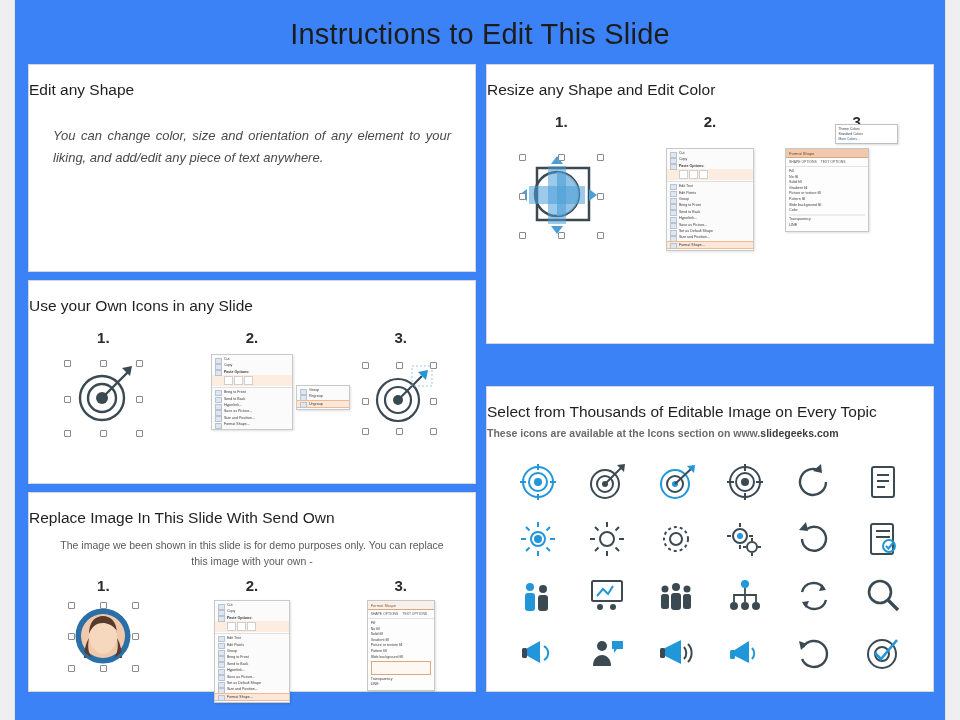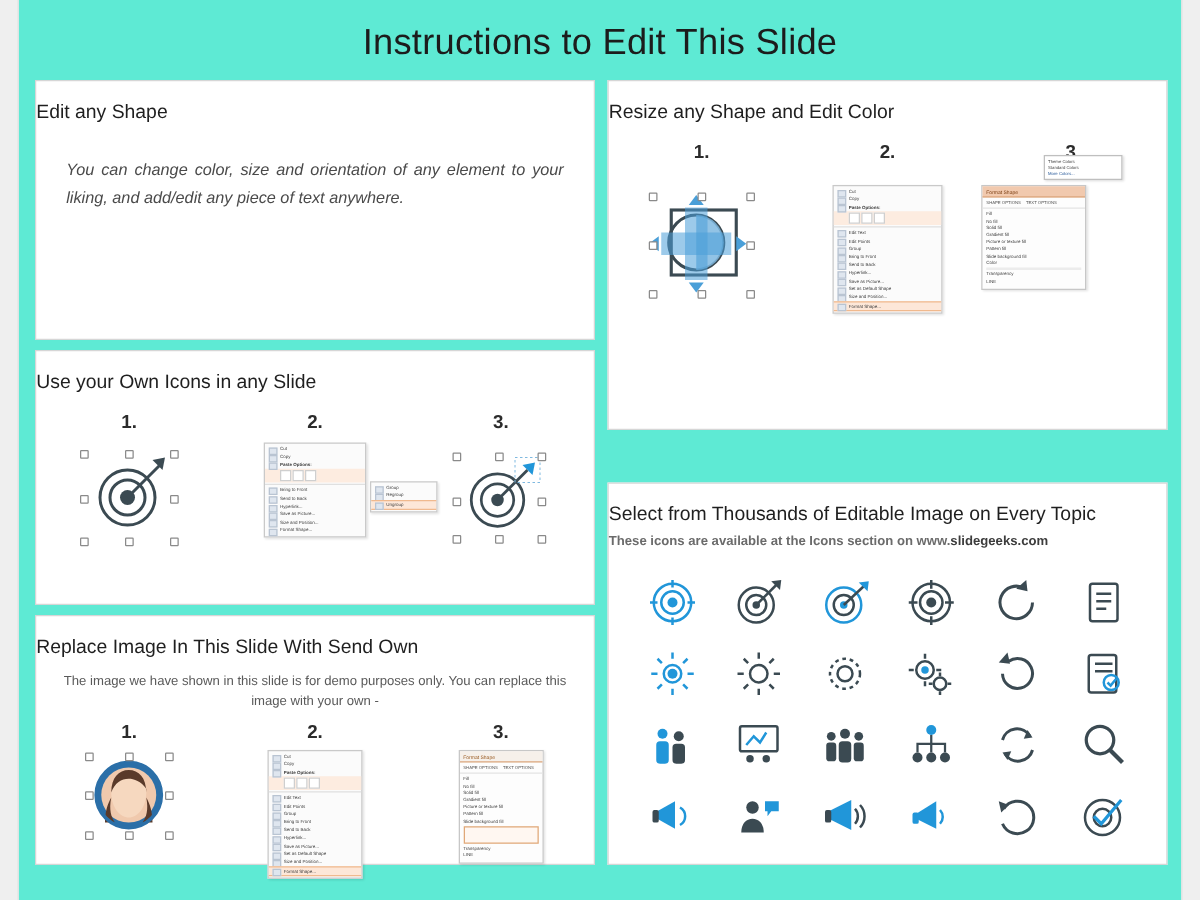--- a/index.html
+++ b/index.html
@@ -12,21 +12,21 @@
     height: 720px;
     font-family: "Liberation Sans", sans-serif;
     color: #222;
     overflow: hidden;
     position: relative;
   }
   .slide {
     position: absolute;
     left: 0; top: 0;
     width: 960px; height: 720px;
-    background: #5eead4;
+    background: #3b82f6;
   }
   .edge {
     position: absolute;
     left: 0;
     top: 0;
     width: 14px;
     height: 720px;
     background: #efefef;
     border-right: 1px solid #e2e2e2;
   }
@@ -454,21 +454,21 @@
           <div class="handle" style="left:2px;  top:74px;"></div>
           <div class="handle" style="left:36px; top:74px;"></div>
           <div class="handle" style="left:70px; top:74px;"></div>
         </div>
       </div>
     </div>
   </div>
 
   <div class="panel" id="panel-replace">
     <div class="panel-title">Replace Image In This Slide With Send Own</div>
-    <div class="replace-note">The image we have shown in this slide is for demo purposes only. You can replace this image with your own -</div>
+    <div class="replace-note">The image we been shown in this slide is for demo purposes only. You can replace this image with your own -</div>
 
     <div class="steps" style="margin-top:8px;">
       <div class="step">
         <div class="step-num">1.</div>
       </div>
       <div class="step">
         <div class="step-num">2.</div>
       </div>
       <div class="step">
         <div class="step-num">3.</div>

